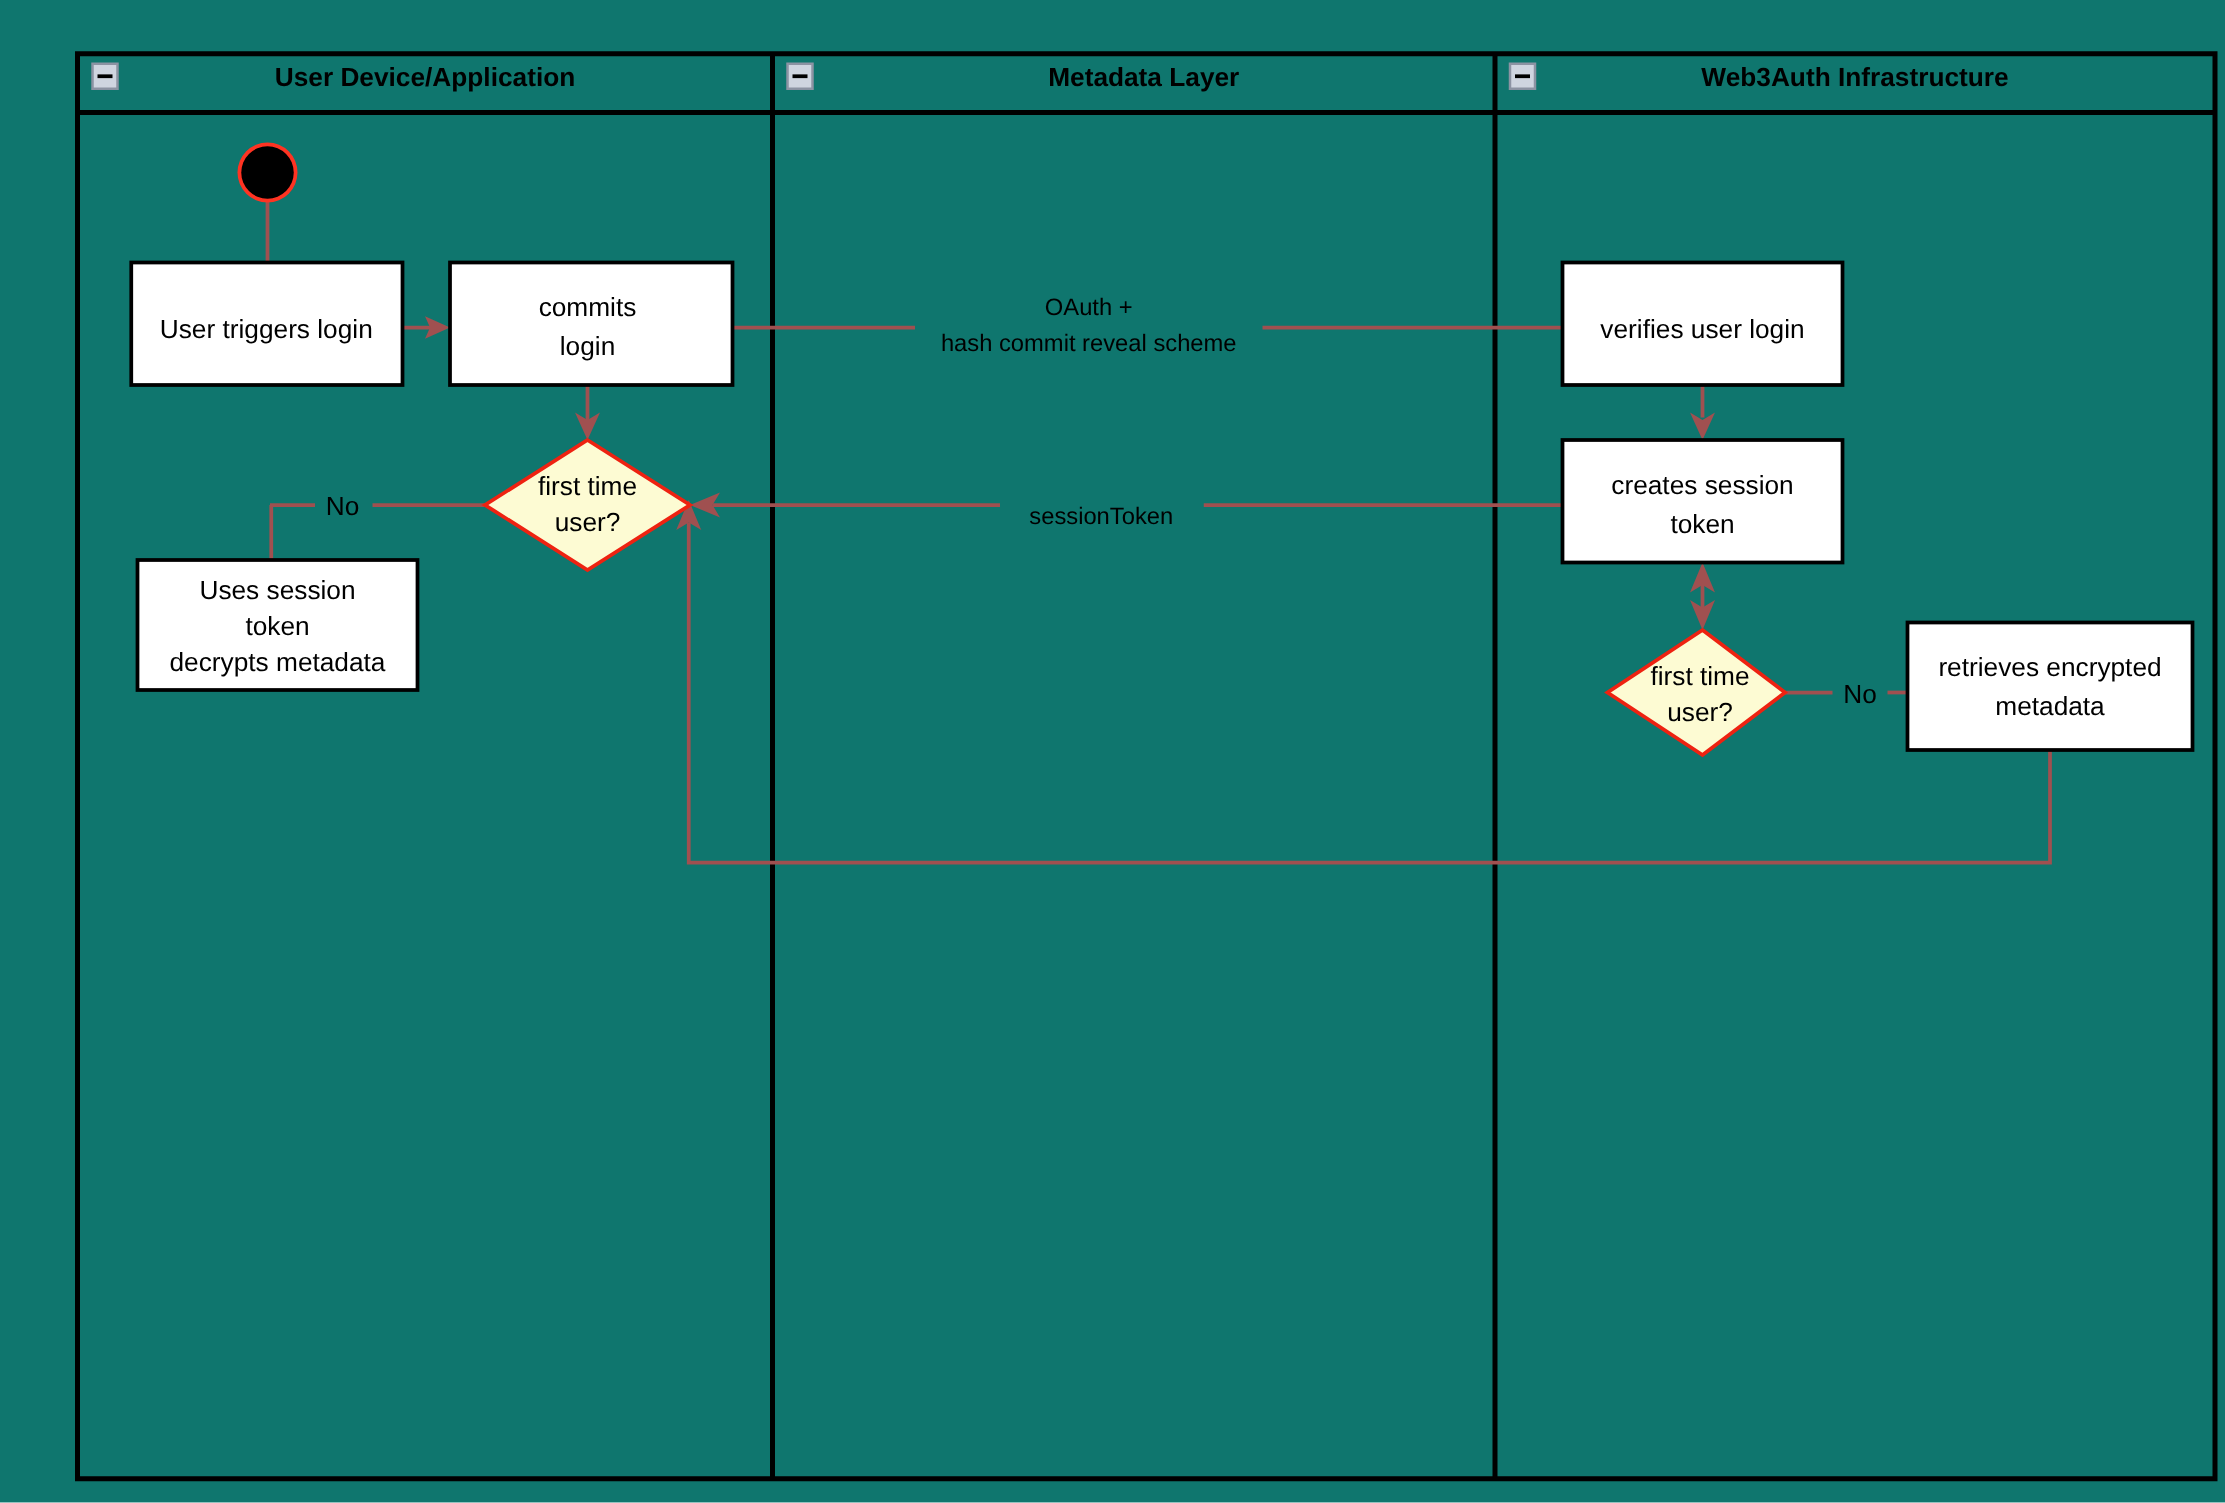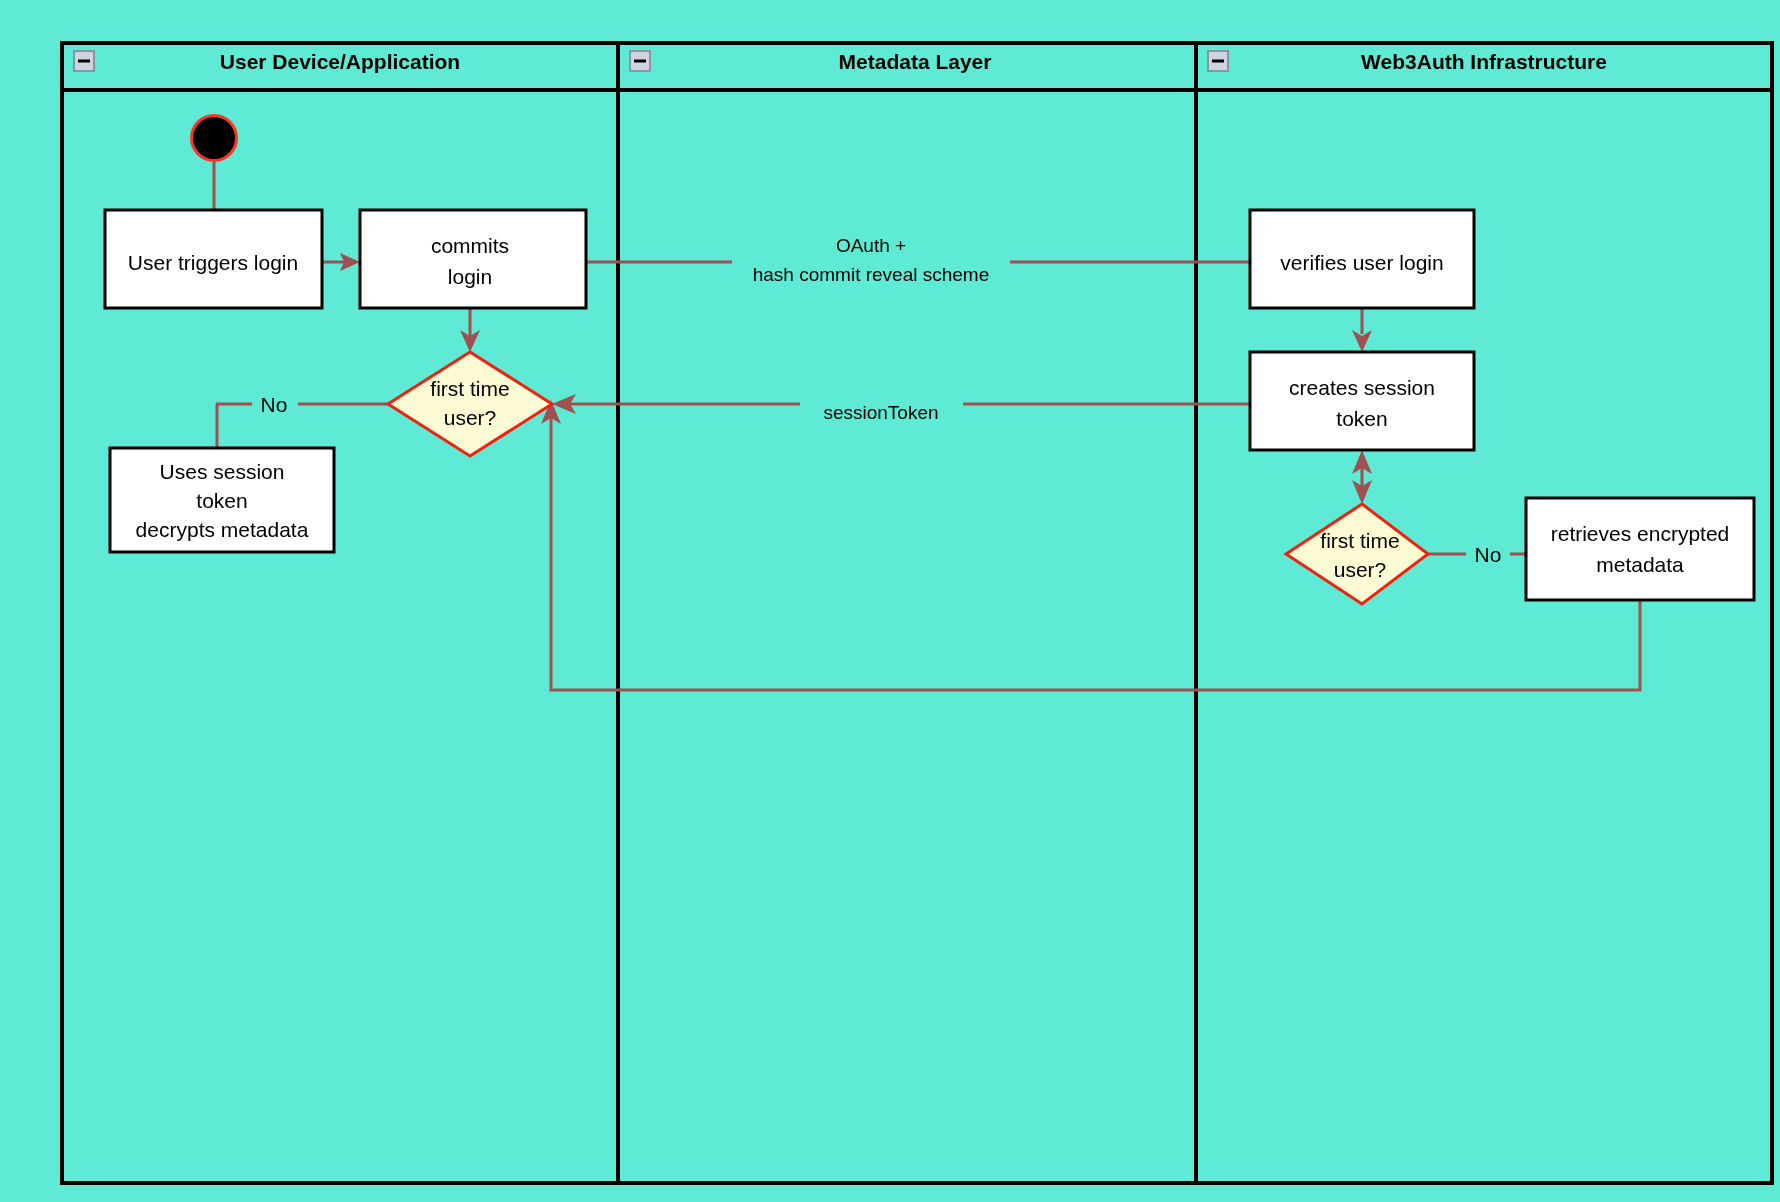--- a/index.html
+++ b/index.html
@@ -9,21 +9,21 @@
     background: #ffffff;
   }
   body {
     font-family: "Liberation Sans", sans-serif;
     -webkit-font-smoothing: antialiased;
   }
   #canvas {
     position: relative;
     width: 1780px;
     height: 1202px;
-    background: #5eead4;
+    background: #0f766e;
     overflow: hidden;
   }
   svg#diagram {
     position: absolute;
     left: 0;
     top: 0;
     width: 1780px;
     height: 1202px;
   }
   .lane-title {

